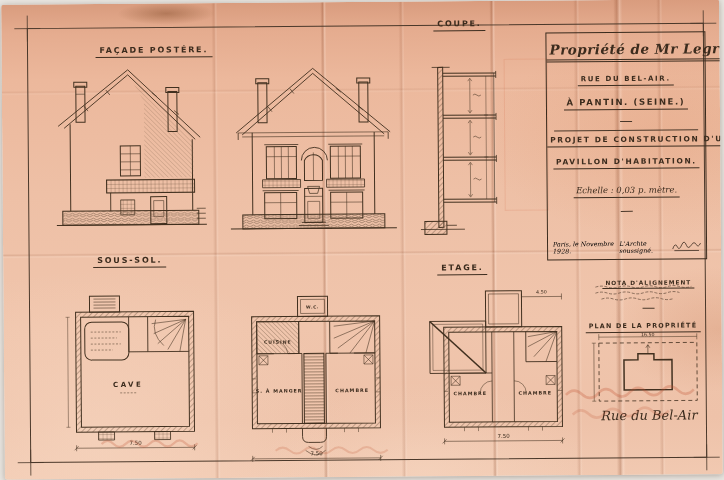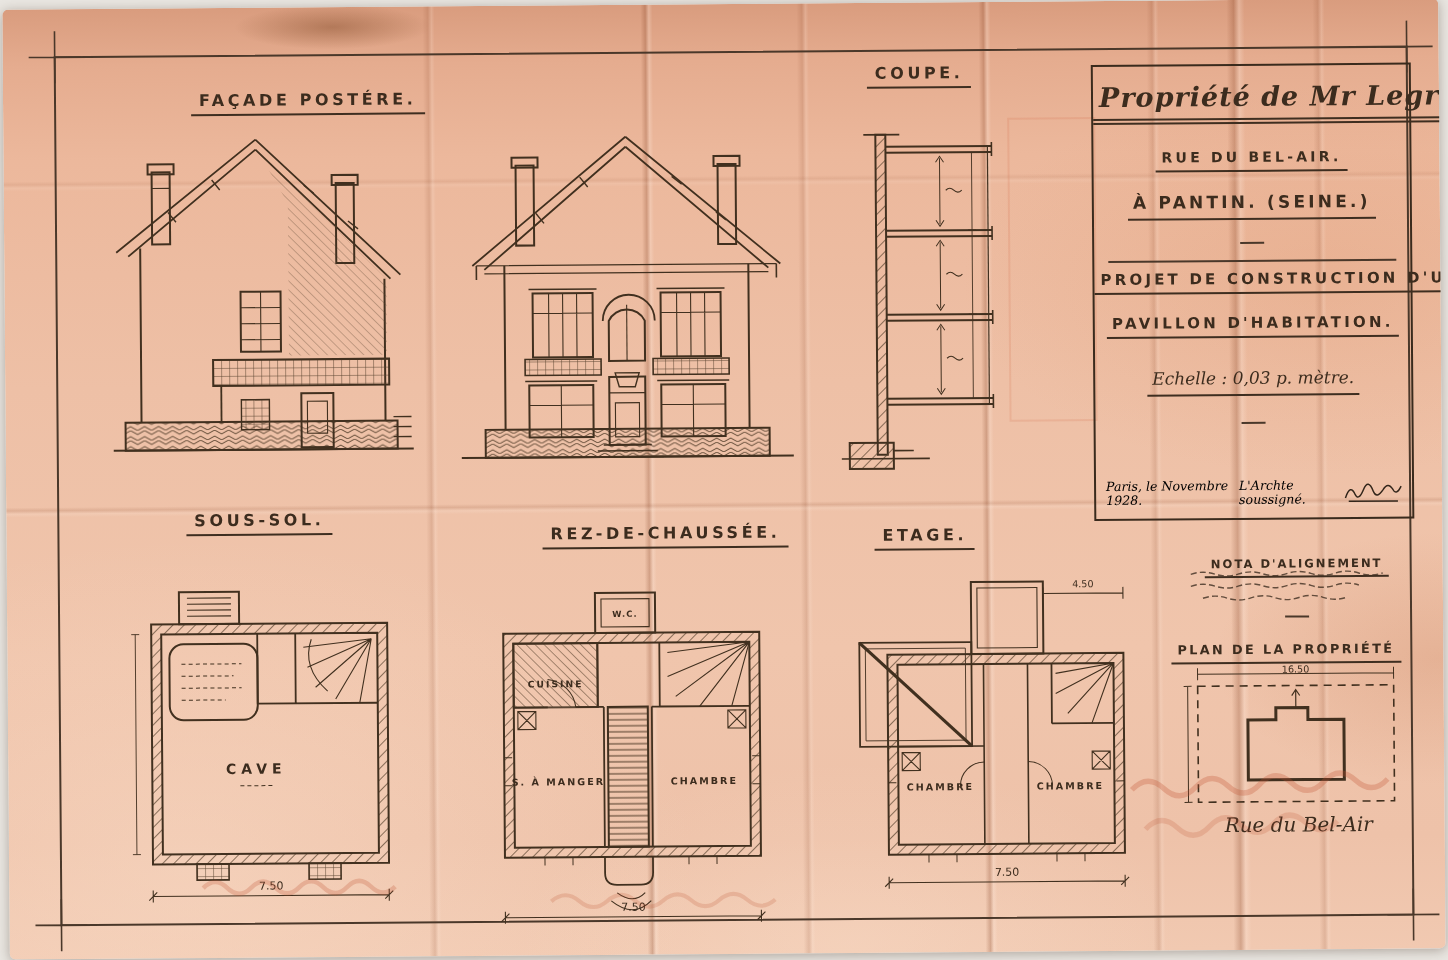--- a/index.html
+++ b/index.html
@@ -78,23 +78,22 @@
   <div class="ghost" style="left:502px;top:58px;width:42px;height:150px"></div>
 
   <svg class="draw" style="left:0;top:0" width="718" height="475" viewBox="0 0 718 475">
     <g stroke="#4a382a" stroke-width="1" fill="none">
       <rect x="26" y="24" width="676" height="434"></rect>
       <path d="M13,24 H39 M26,11 V37 M689,24 H715 M702,11 V37 M13,458 H39 M26,445 V471 M689,458 H715 M702,445 V471" stroke-width="0.8"></path>
     </g>
   </svg>
 
   <div class="lbl" style="left:94px;top:42px">Façade Postére.</div>
-  <div class="lbl" style="left:432px;top:31px">Coupe.</div>
+  <div class="lbl" style="left:432px;top:18px">Coupe.</div>
   <div class="lbl" style="left:90px;top:252px">Sous-Sol.</div>
-  <div class="lbl" style="left:268px;top:260px">Rez-de-Chaussée.</div>
   <div class="lbl" style="left:434px;top:262px">Etage.</div>
 
   <svg class="draw" style="left:52px;top:56px" width="156" height="182" viewBox="0 0 156 182">
     <g stroke="#41301f" stroke-width="1" fill="none">
       <path d="M2,165 H152"></path>
       <rect x="8" y="151" width="136" height="14" fill="url(#pstone)"></rect>
       <path d="M16,64 V151 M138,80 V151"></path>
       <path d="M74,10 L4,66 M74,10 L146,78 M74,15 L10,68 M74,15 L141,80" stroke-width="0.9"></path>
       <path d="M30,46 l4,5 M52,30 l4,5 M98,33 l5,4 M120,51 l5,4" stroke-width="0.7"></path>
       <path d="M76,17 L139,80 L139,118 L90,118 L90,42 Z" fill="url(#pd2)" stroke="none" opacity="0.5"></path>
@@ -283,21 +282,21 @@
   </div>
   <svg class="draw" style="left:586px;top:332px" width="118" height="74" viewBox="0 0 118 74">
     <g stroke="#41301f" fill="none">
       <rect x="9" y="11" width="98" height="58" stroke-width="0.8" stroke-dasharray="4,3"></rect>
       <path d="M34,28 h14 v-6 h16 v6 h18 v30 h-48 Z" stroke-width="1.5"></path>
       <path d="M58,22 v-9 M56,16 l2,-3 l2,3" stroke-width="0.6"></path>
       <path d="M9,5 H107 M9,2 V8 M107,2 V8 M4,11 V69 M2,11 h4 M2,69 h4" stroke-width="0.5"></path>
     </g>
     <text class="svgdim" x="58" y="4.5" font-size="4.8" text-anchor="middle">16.50</text>
   </svg>
-  <div class="notecol script" style="left:586px;top:408px;width:118px;text-align:center;font-size:10px">Rue du Bel-Air</div>
+  <div class="notecol script" style="left:586px;top:408px;width:118px;text-align:center;font-size:13px">Rue du Bel-Air</div>
 
   <svg class="stamp" style="left:558px;top:380px;transform:rotate(-2deg)" width="152" height="44" viewBox="0 0 152 44">
     <g stroke="#c0502f" stroke-width="2.6" fill="none" opacity="0.28">
       <path d="M4,12 q8,-8 16,0 t16,0 t16,0 t16,0 t16,0 t16,0 t16,0 t16,0"></path>
       <path d="M10,32 q8,-8 16,0 t16,0 t16,0 t16,0 t16,0 t16,0" opacity="0.7"></path>
     </g>
   </svg>
   <svg class="stamp" style="left:94px;top:432px" width="110" height="14" viewBox="0 0 110 14">
     <path d="M3,8 q6,-6 12,0 t12,0 t12,0 t12,0 t12,0 t12,0 t12,0 t12,0" stroke="#c0502f" stroke-width="2.2" fill="none" opacity="0.25"></path>
   </svg>

